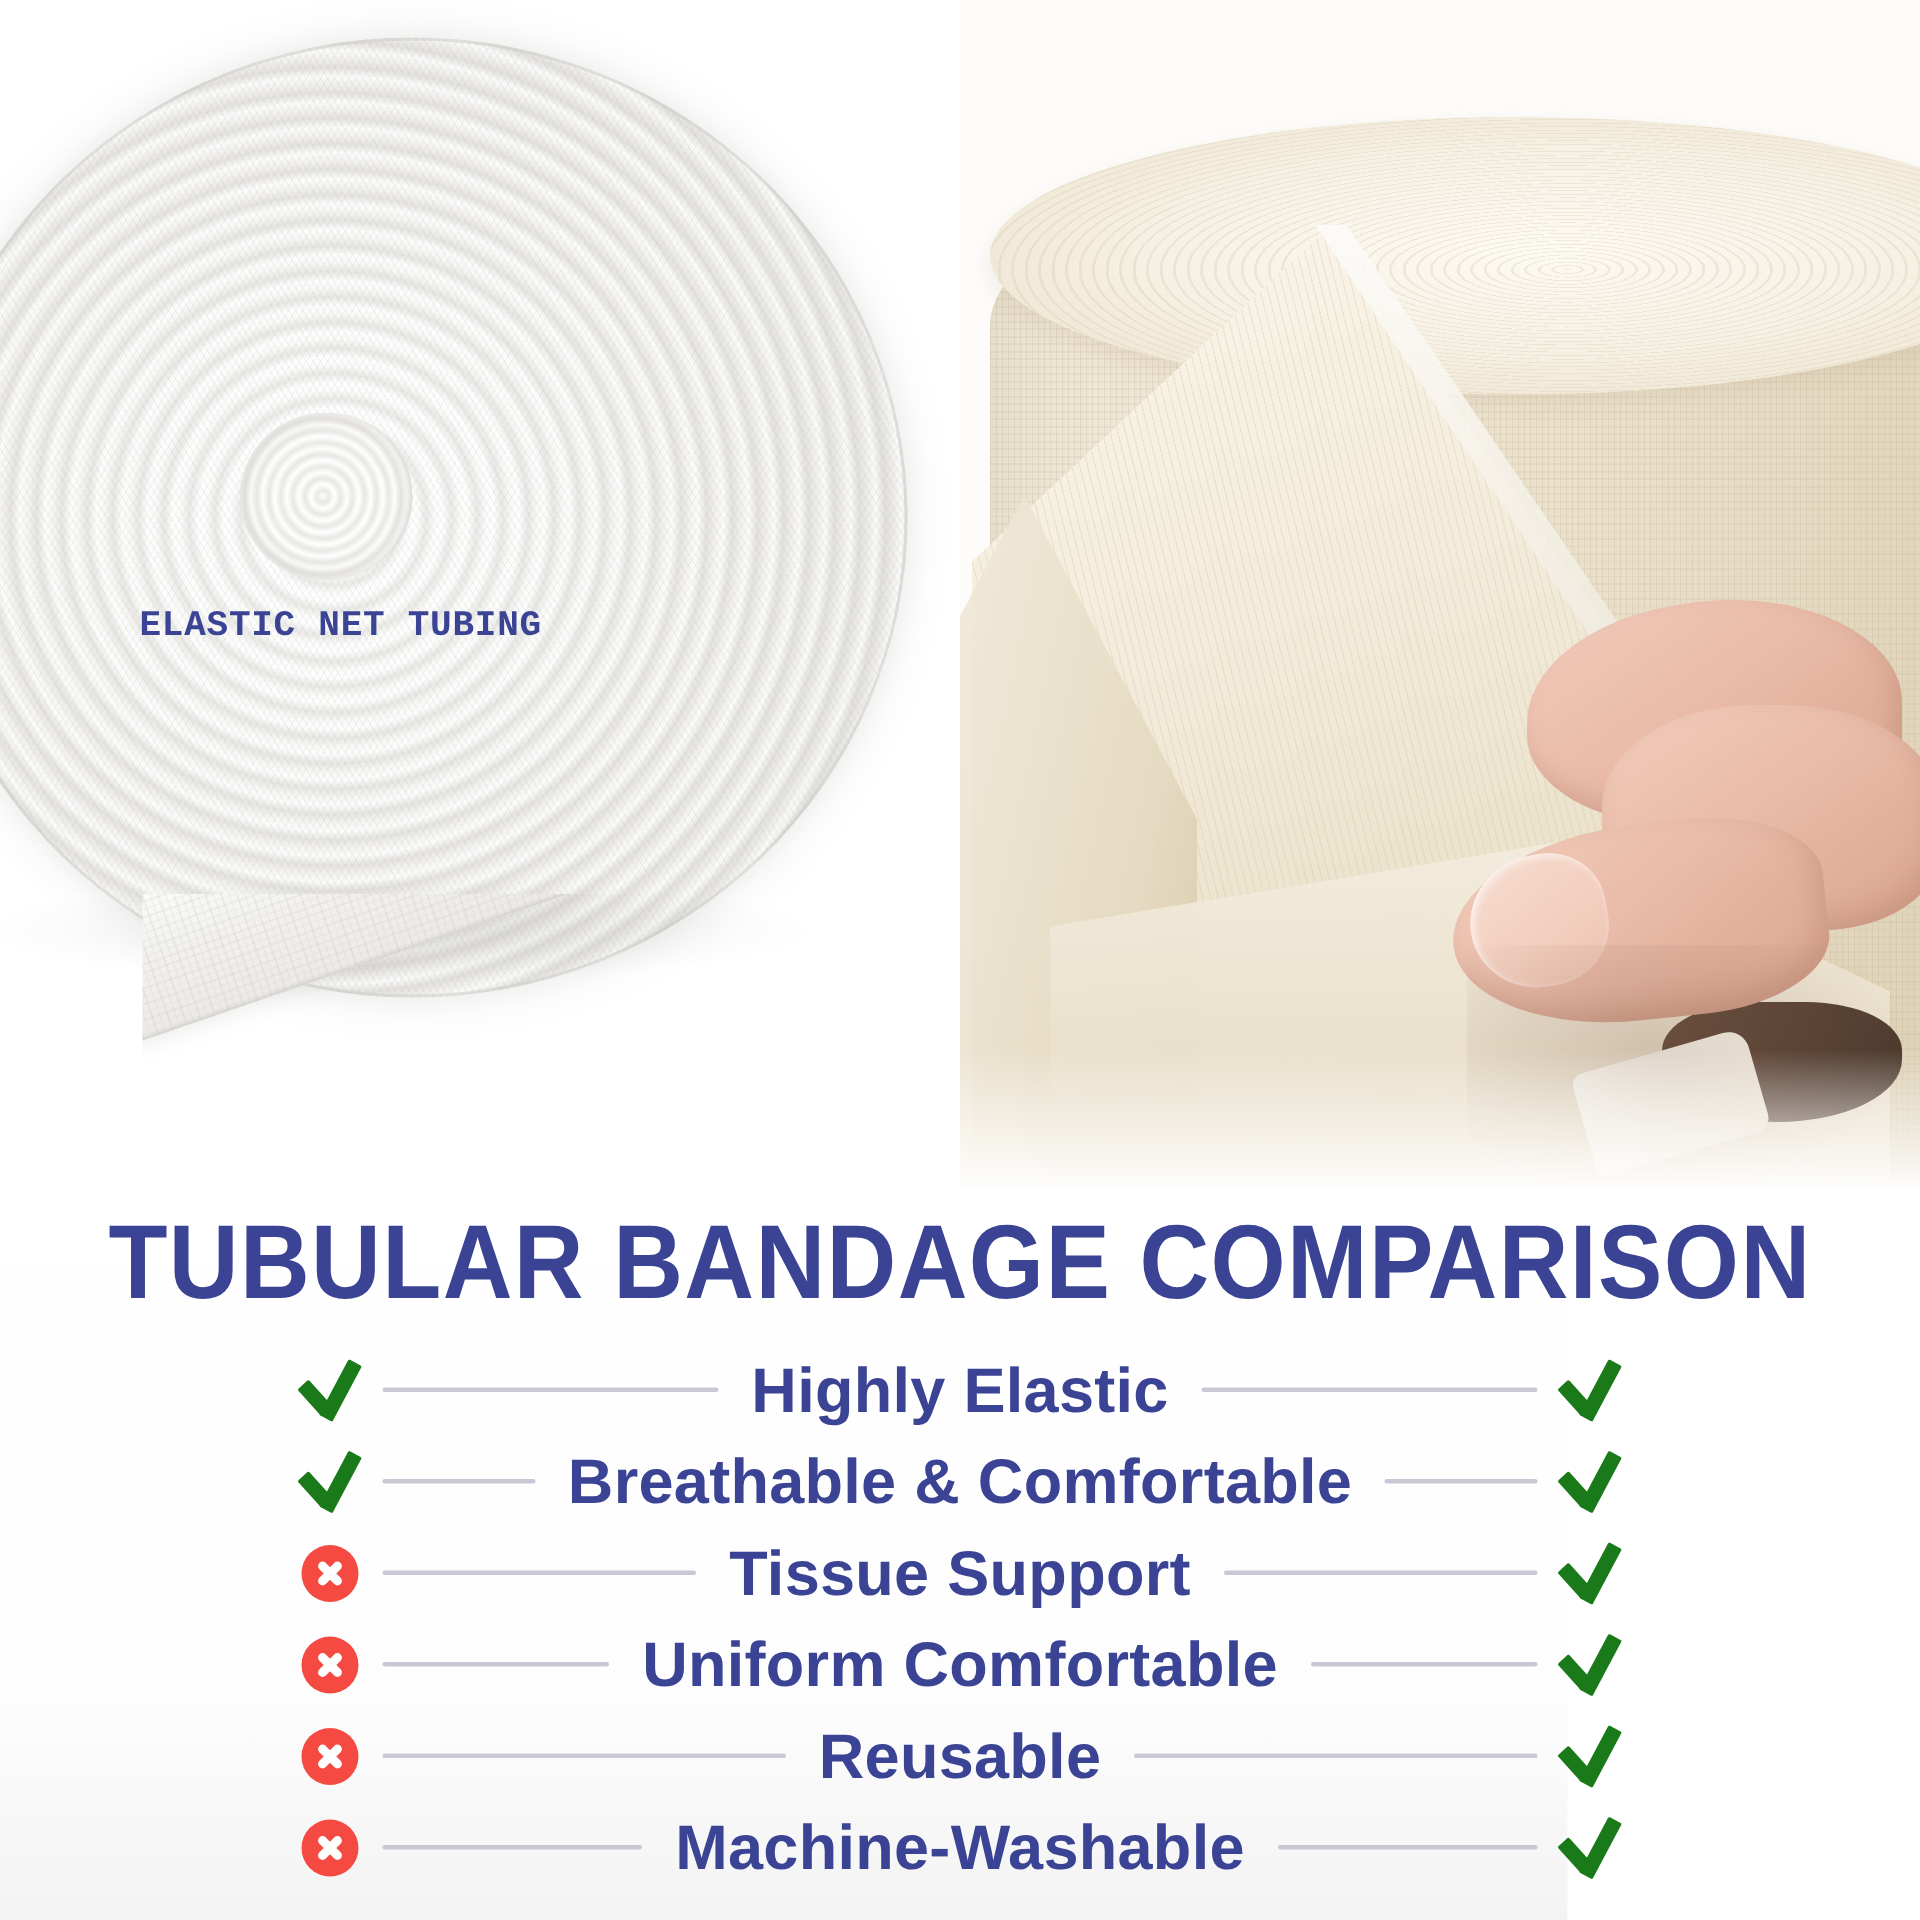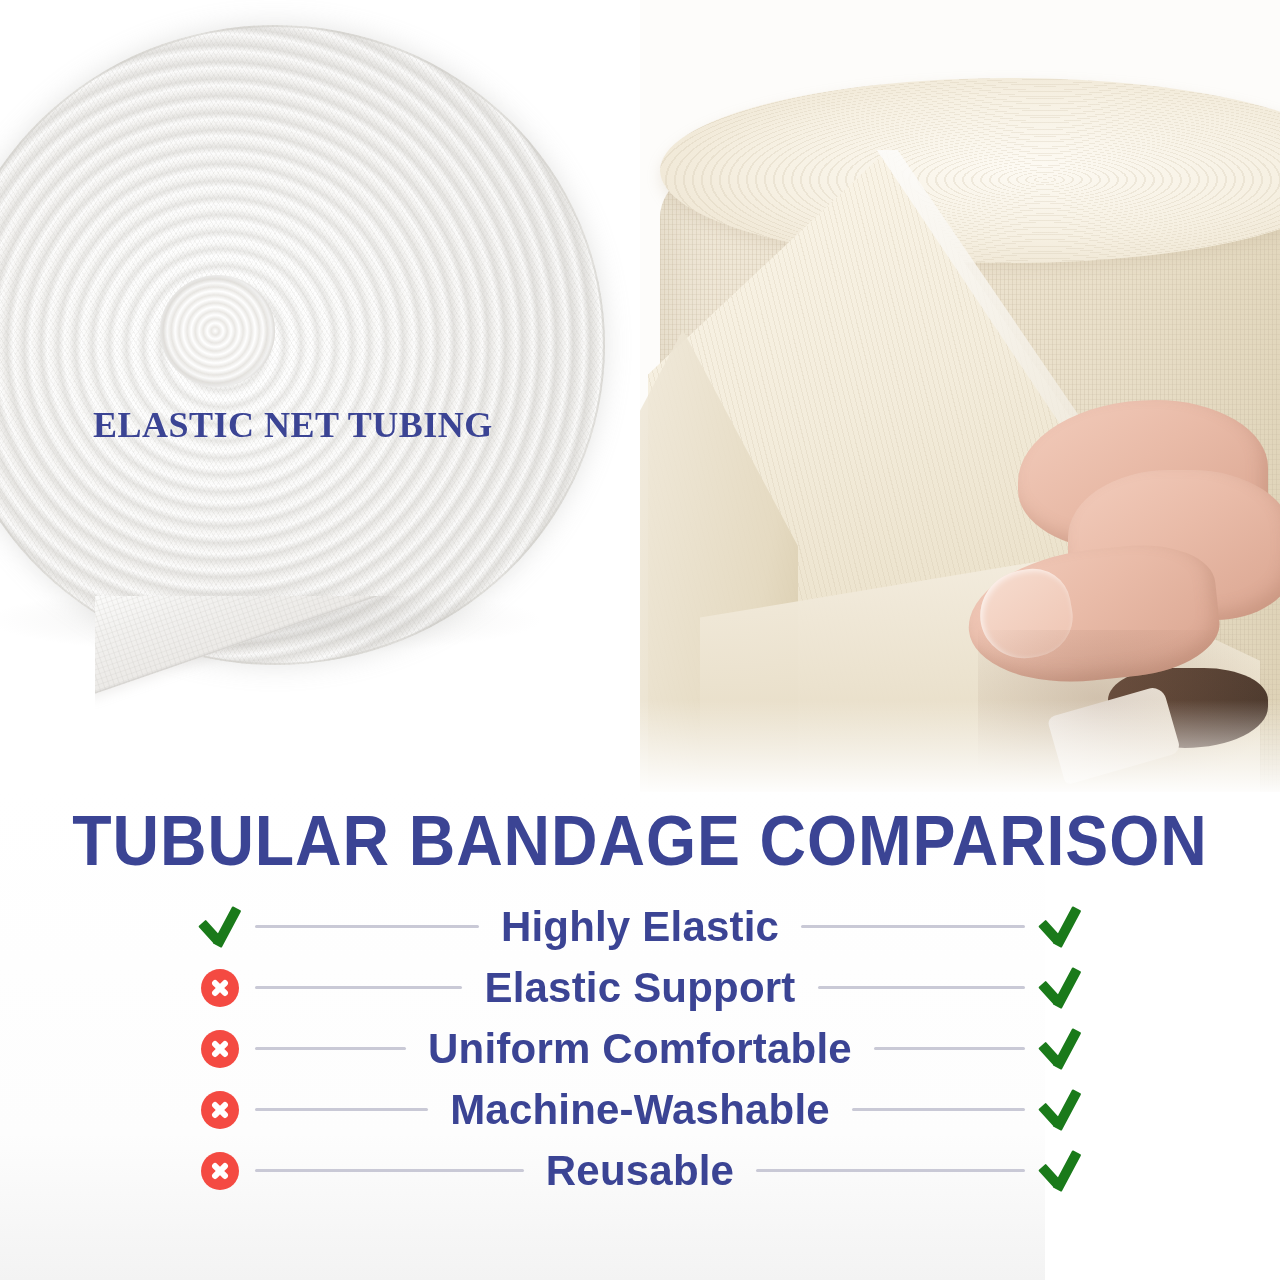--- a/index.html
+++ b/index.html
@@ -168,23 +168,23 @@
   .pinch-strip{
     position:absolute; left:96px; top:300px; width:120px; height:70px;
     background:linear-gradient(160deg,#fdfbf4,#efe7d6);
     border-radius:8px 14px 10px 6px;
     transform:rotate(-16deg);
   }
 
   
   .photo-label{
     position:absolute;
-    font-family:Liberation Serif, serif;
+    font-family:Liberation Mono, monospace;
     font-weight:bold;
-    font-size:36px;
+    font-size:24px;
     letter-spacing:.5px;
     color:#3b4494;
     white-space:nowrap;
   }
   .label-left  { left:93px;  top:404px; }
 
   
   .band-fade{
     position:absolute; left:0; top:700px; width:1280px; height:96px;
     background:linear-gradient(180deg, rgba(255,255,255,0) 0%, rgba(255,255,255,.45) 45%, #ffffff 100%);
@@ -329,24 +329,35 @@
         </div>
         <div class="conn"></div>
         <div class="feature">Highly Elastic</div>
         <div class="conn"></div>
         <div class="mark mark-right">
           <span class="check"></span>
         </div>
       </div>
       <div class="row">
         <div class="mark mark-left">
+          <span class="check"></span>
+        </div>
+        <div class="conn"></div>
+        <div class="feature">Breathable &amp; Comfortable</div>
+        <div class="conn"></div>
+        <div class="mark mark-right">
+          <span class="check"></span>
+        </div>
+      </div>
+      <div class="row">
+        <div class="mark mark-left">
           <span class="cross"></span>
         </div>
         <div class="conn"></div>
-        <div class="feature">Elastic Support</div>
+        <div class="feature">Tissue Support</div>
         <div class="conn"></div>
         <div class="mark mark-right">
           <span class="check"></span>
         </div>
       </div>
       <div class="row">
         <div class="mark mark-left">
           <span class="cross"></span>
         </div>
         <div class="conn"></div>
@@ -354,31 +365,31 @@
         <div class="conn"></div>
         <div class="mark mark-right">
           <span class="check"></span>
         </div>
       </div>
       <div class="row">
         <div class="mark mark-left">
           <span class="cross"></span>
         </div>
         <div class="conn"></div>
+        <div class="feature">Reusable</div>
+        <div class="conn"></div>
+        <div class="mark mark-right">
+          <span class="check"></span>
+        </div>
+      </div>
+      <div class="row">
+        <div class="mark mark-left">
+          <span class="cross"></span>
+        </div>
+        <div class="conn"></div>
         <div class="feature">Machine-Washable</div>
-        <div class="conn"></div>
-        <div class="mark mark-right">
-          <span class="check"></span>
-        </div>
-      </div>
-      <div class="row">
-        <div class="mark mark-left">
-          <span class="cross"></span>
-        </div>
-        <div class="conn"></div>
-        <div class="feature">Reusable</div>
         <div class="conn"></div>
         <div class="mark mark-right">
           <span class="check"></span>
         </div>
       </div>
     </div>
 </div>
 
 </body></html>

